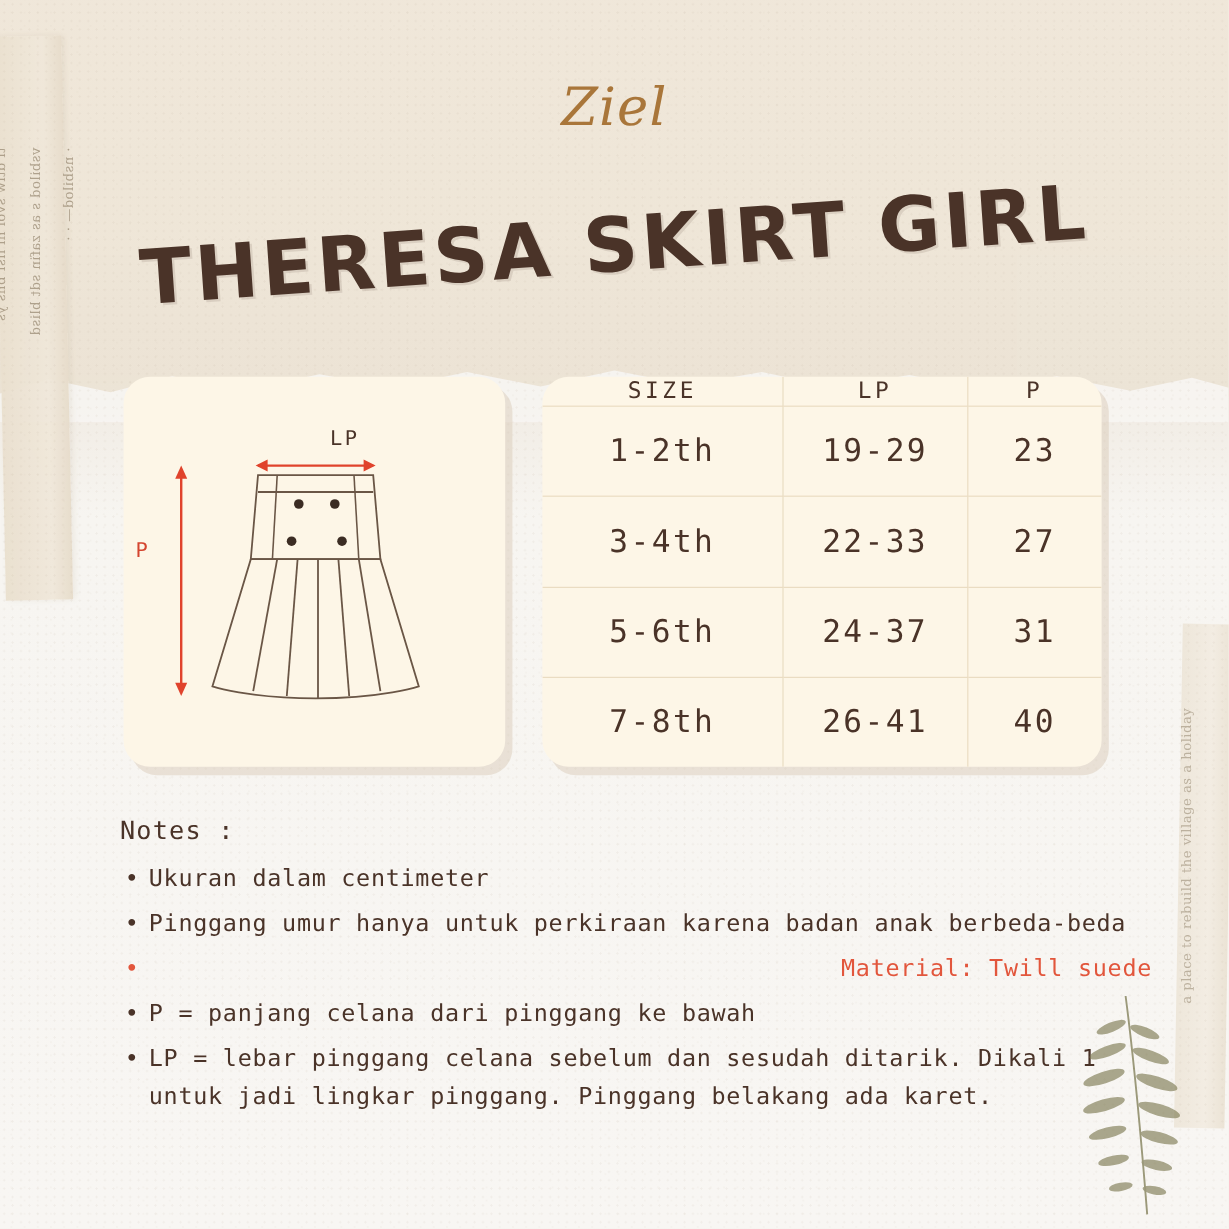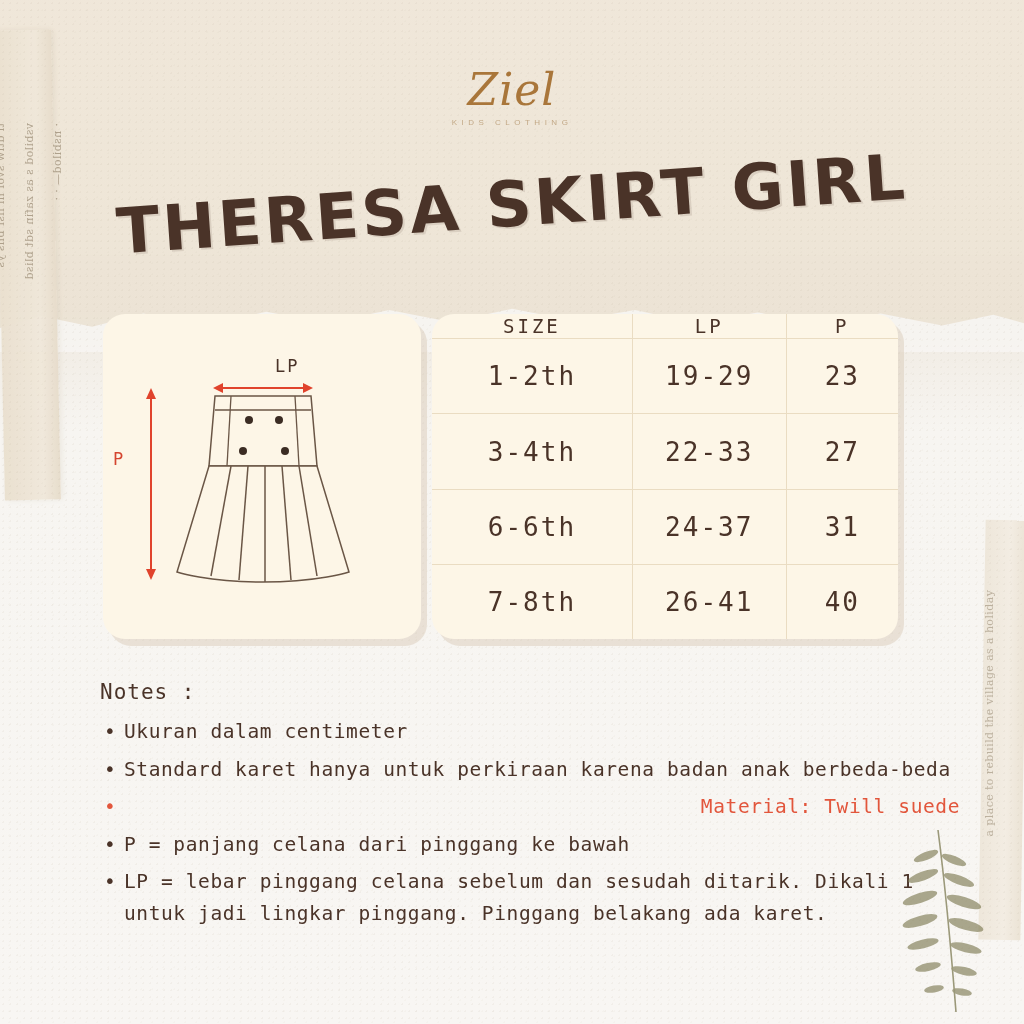--- a/index.html
+++ b/index.html
@@ -135,21 +135,21 @@
   .card-img {
     position: absolute;
     left: 103px; top: 314px;
     width: 318px; height: 325px;
     background: #fdf6e7;
     border-radius: 22px;
     box-shadow: 6px 7px 0 rgba(215,200,180,0.45);
   }
   .card-table {
     position: absolute;
-    left: 432px; top: 314px;
+    left: 452px; top: 314px;
     width: 466px; height: 325px;
     background: #fdf6e7;
     border-radius: 22px;
     box-shadow: 6px 7px 0 rgba(215,200,180,0.45);
     overflow: hidden;
   }
 
   
   table.size-table {
     width: 100%;
@@ -250,21 +250,20 @@
   <div class="left-strip"></div>
   <div class="left-strip-text">ti dtiw svol ni llsf bns ys
 vsbilod s as zafin sdt blisd
 · nsbilod— · ·</div>
   <div class="right-strip"></div>
   <div class="right-strip-text">a place to rebuild the village as a holiday</div>
   <div class="paper-noise"></div>
 
   <div class="brand">
     <div class="brand-name">Ziel</div>
-    <div class="brand-sub">KIDS CLOTHING</div>
   </div>
 
   <div class="title">
     <span class="title-text">THERESA SKIRT GIRL</span>
   </div>
 
   <div class="card-img">
     <div class="diagram">
       <svg width="318" height="325" viewBox="0 0 318 325">
 
@@ -323,38 +322,38 @@
           <td>1-2th</td>
           <td>19-29</td>
           <td>23</td>
         </tr>
         <tr>
           <td>3-4th</td>
           <td>22-33</td>
           <td>27</td>
         </tr>
         <tr>
-          <td>6-6th</td>
+          <td>5-6th</td>
           <td>24-37</td>
           <td>31</td>
         </tr>
         <tr>
           <td>7-8th</td>
           <td>26-41</td>
           <td>40</td>
         </tr>
       </tbody>
     </table>
   </div>
 
   <div class="notes">
     <div class="notes-title">Notes :</div>
     <ul>
       <li>Ukuran dalam centimeter</li>
-      <li>Standard karet hanya untuk perkiraan karena badan anak berbeda-beda</li>
+      <li>Pinggang umur hanya untuk perkiraan karena badan anak berbeda-beda</li>
       <li class="accent">Material: Twill suede</li>
       <li>P = panjang celana dari pinggang ke bawah</li>
       <li>LP = lebar pinggang celana sebelum dan sesudah ditarik. Dikali 1 untuk jadi lingkar pinggang. Pinggang belakang ada karet.</li>
     </ul>
   </div>
 
   <svg class="fern" viewBox="0 0 110 190">
     <g stroke="#7d7a52" stroke-width="1.6" fill="none">
       <path d="M42 4 C48 50 54 110 60 186"></path>
     </g>

